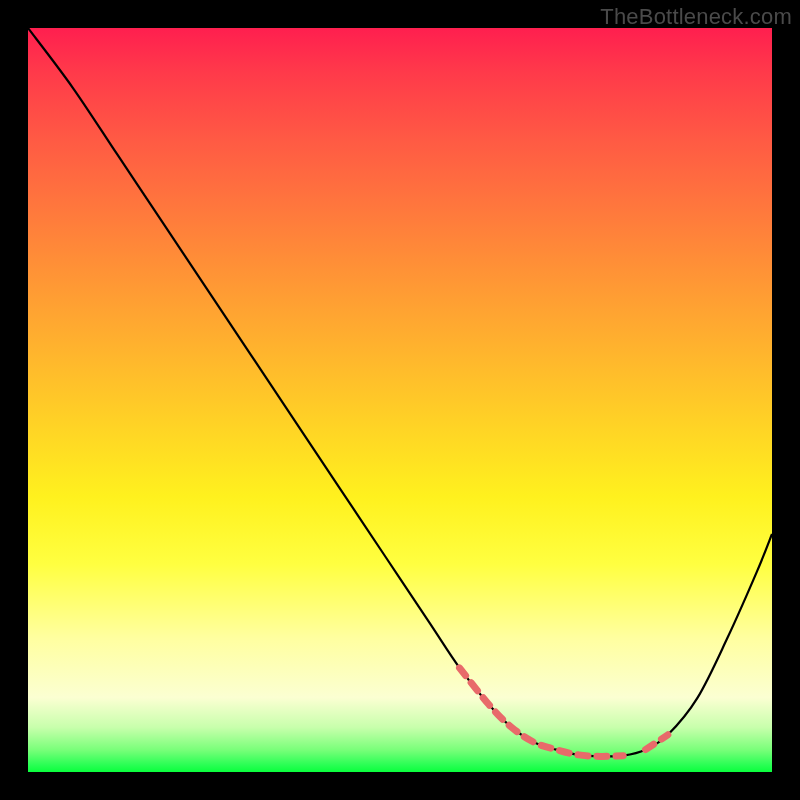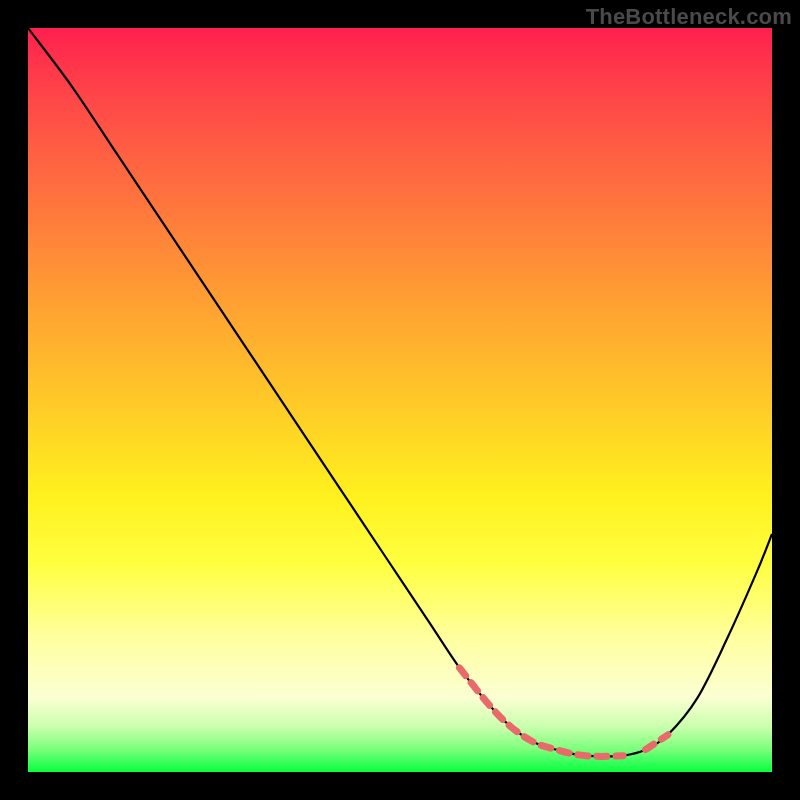--- a/index.html
+++ b/index.html
@@ -40,21 +40,21 @@
       #2bff55 99%,
       #0aff3d 100%
     );
   }
   .watermark {
     position: absolute;
     top: 4px;
     right: 8px;
     color: #4a4a4a;
     font-size: 22px;
-    font-weight: 700;
+    font-weight: 400;
     letter-spacing: 0.2px;
   }
   svg.curve {
     position: absolute;
     left: 0; top: 0;
     width: 744px; height: 744px;
   }
 </style>
 </head>
 <body>

